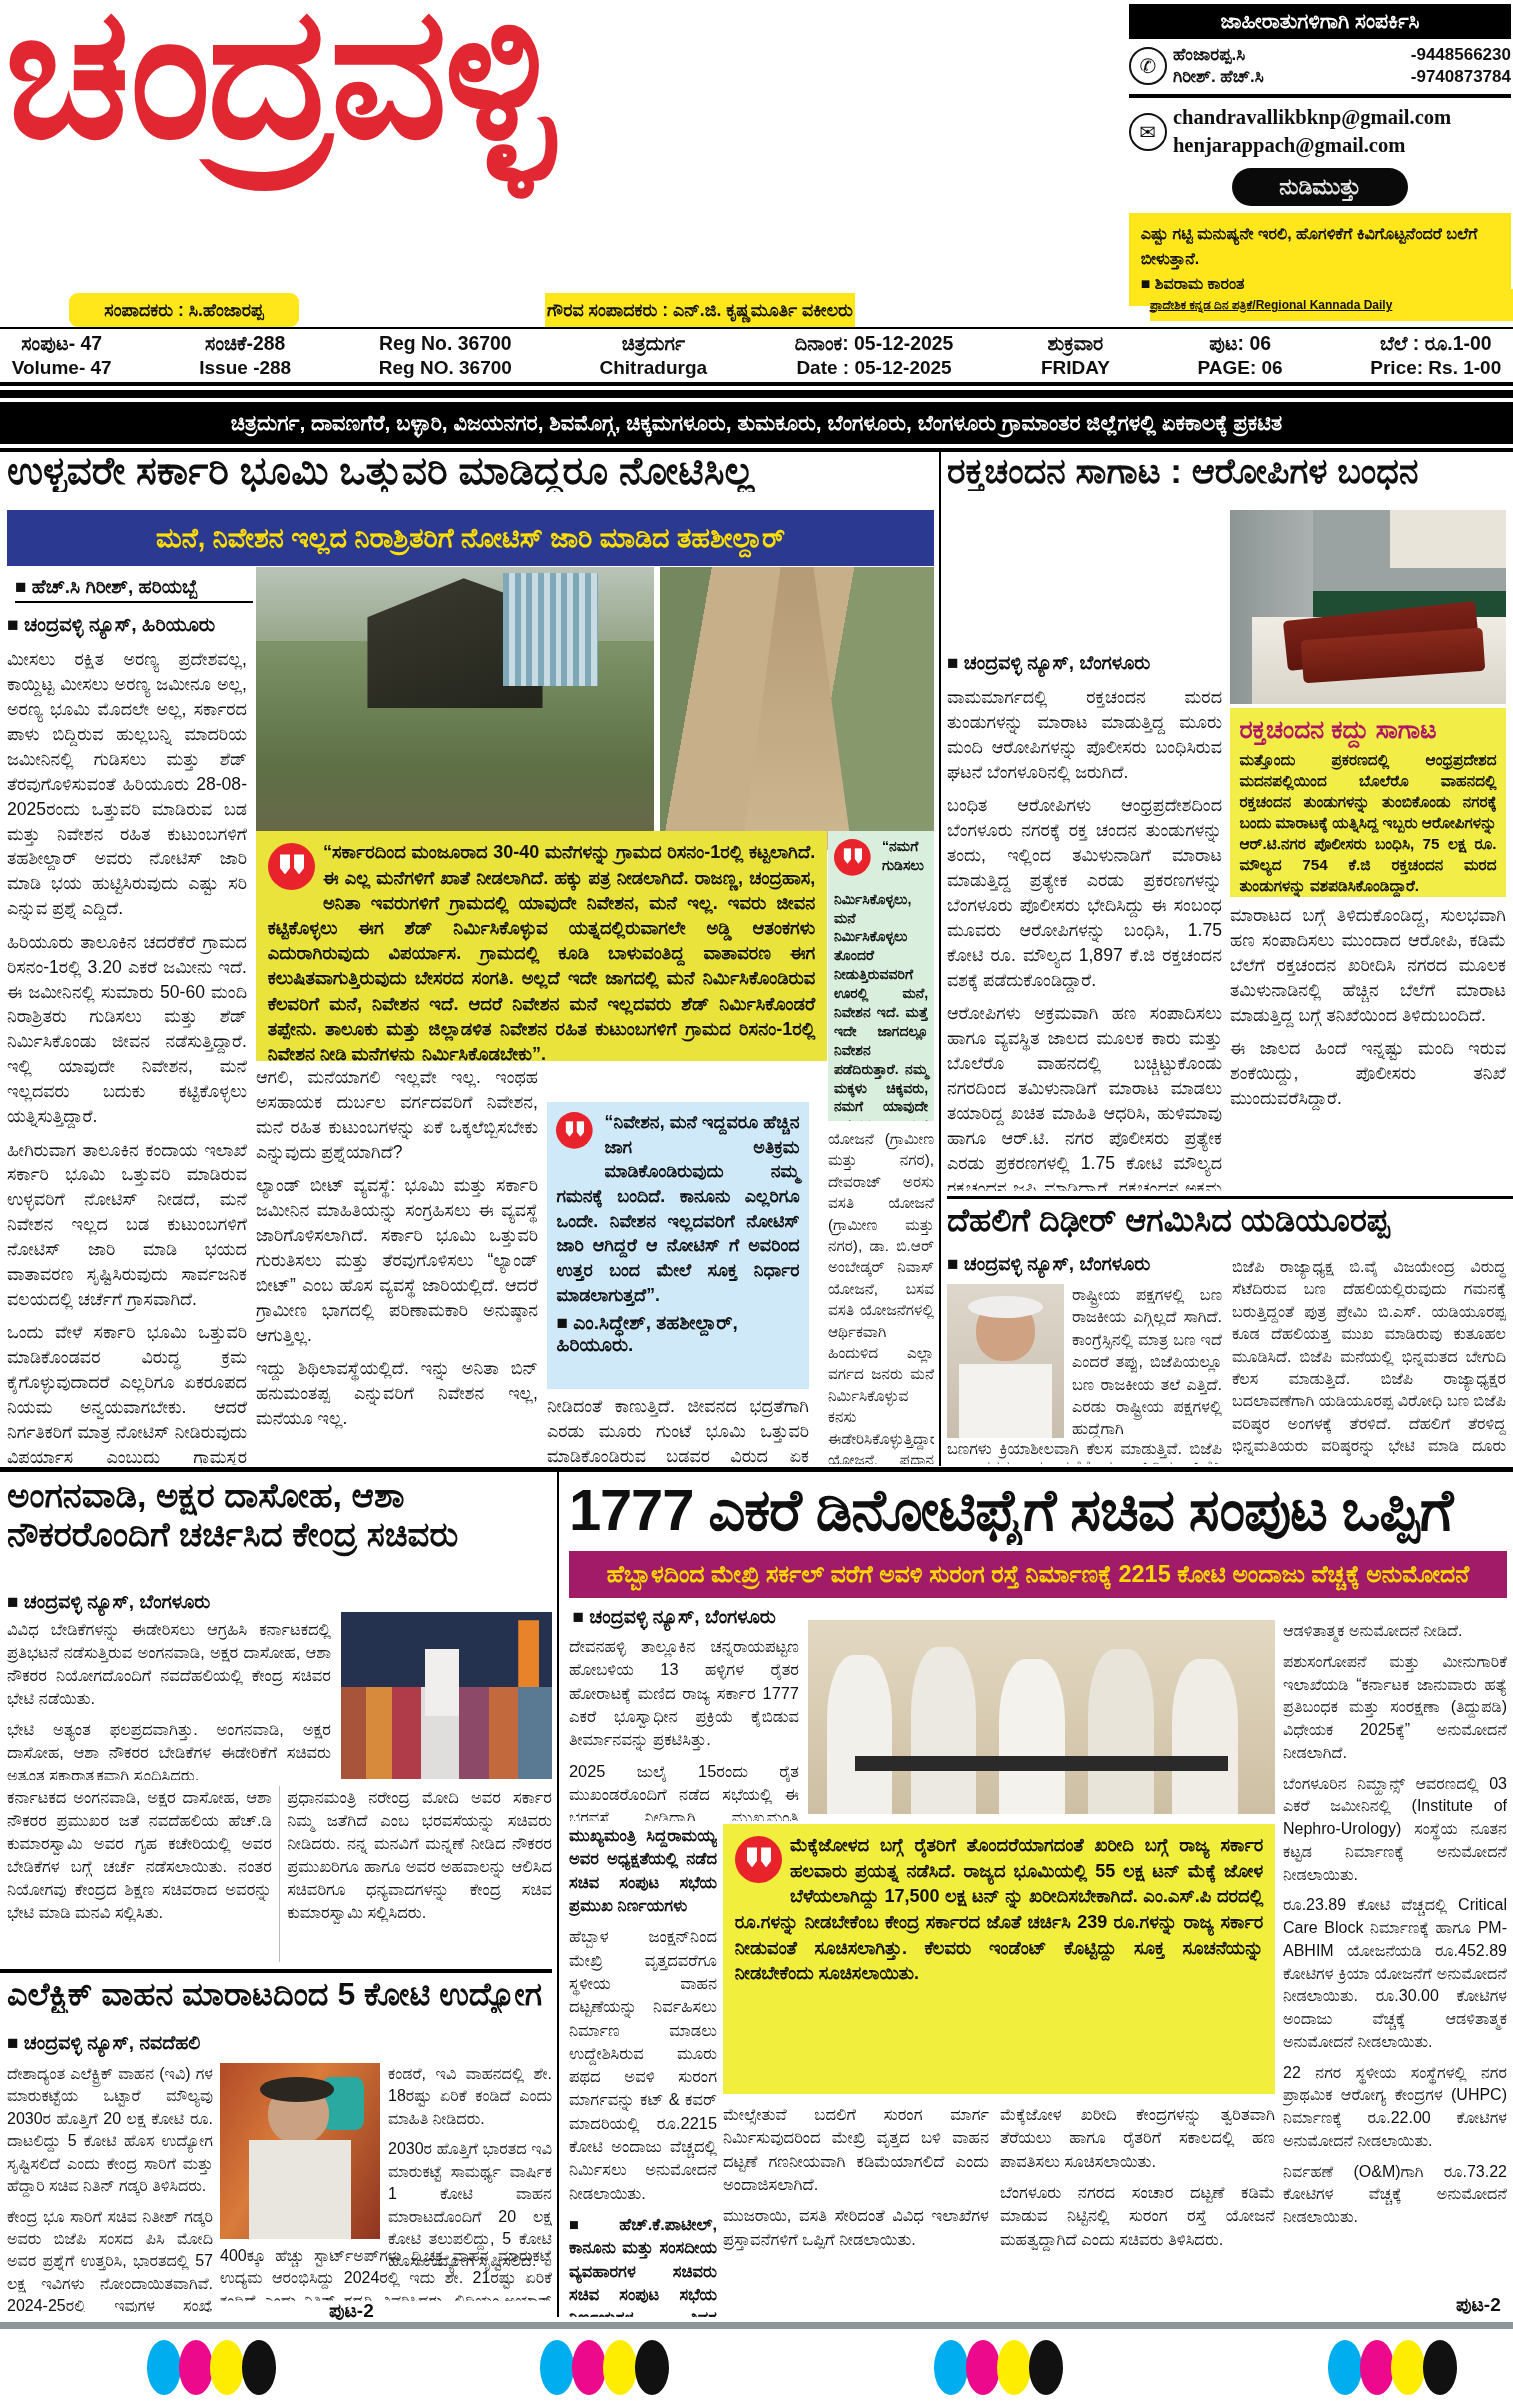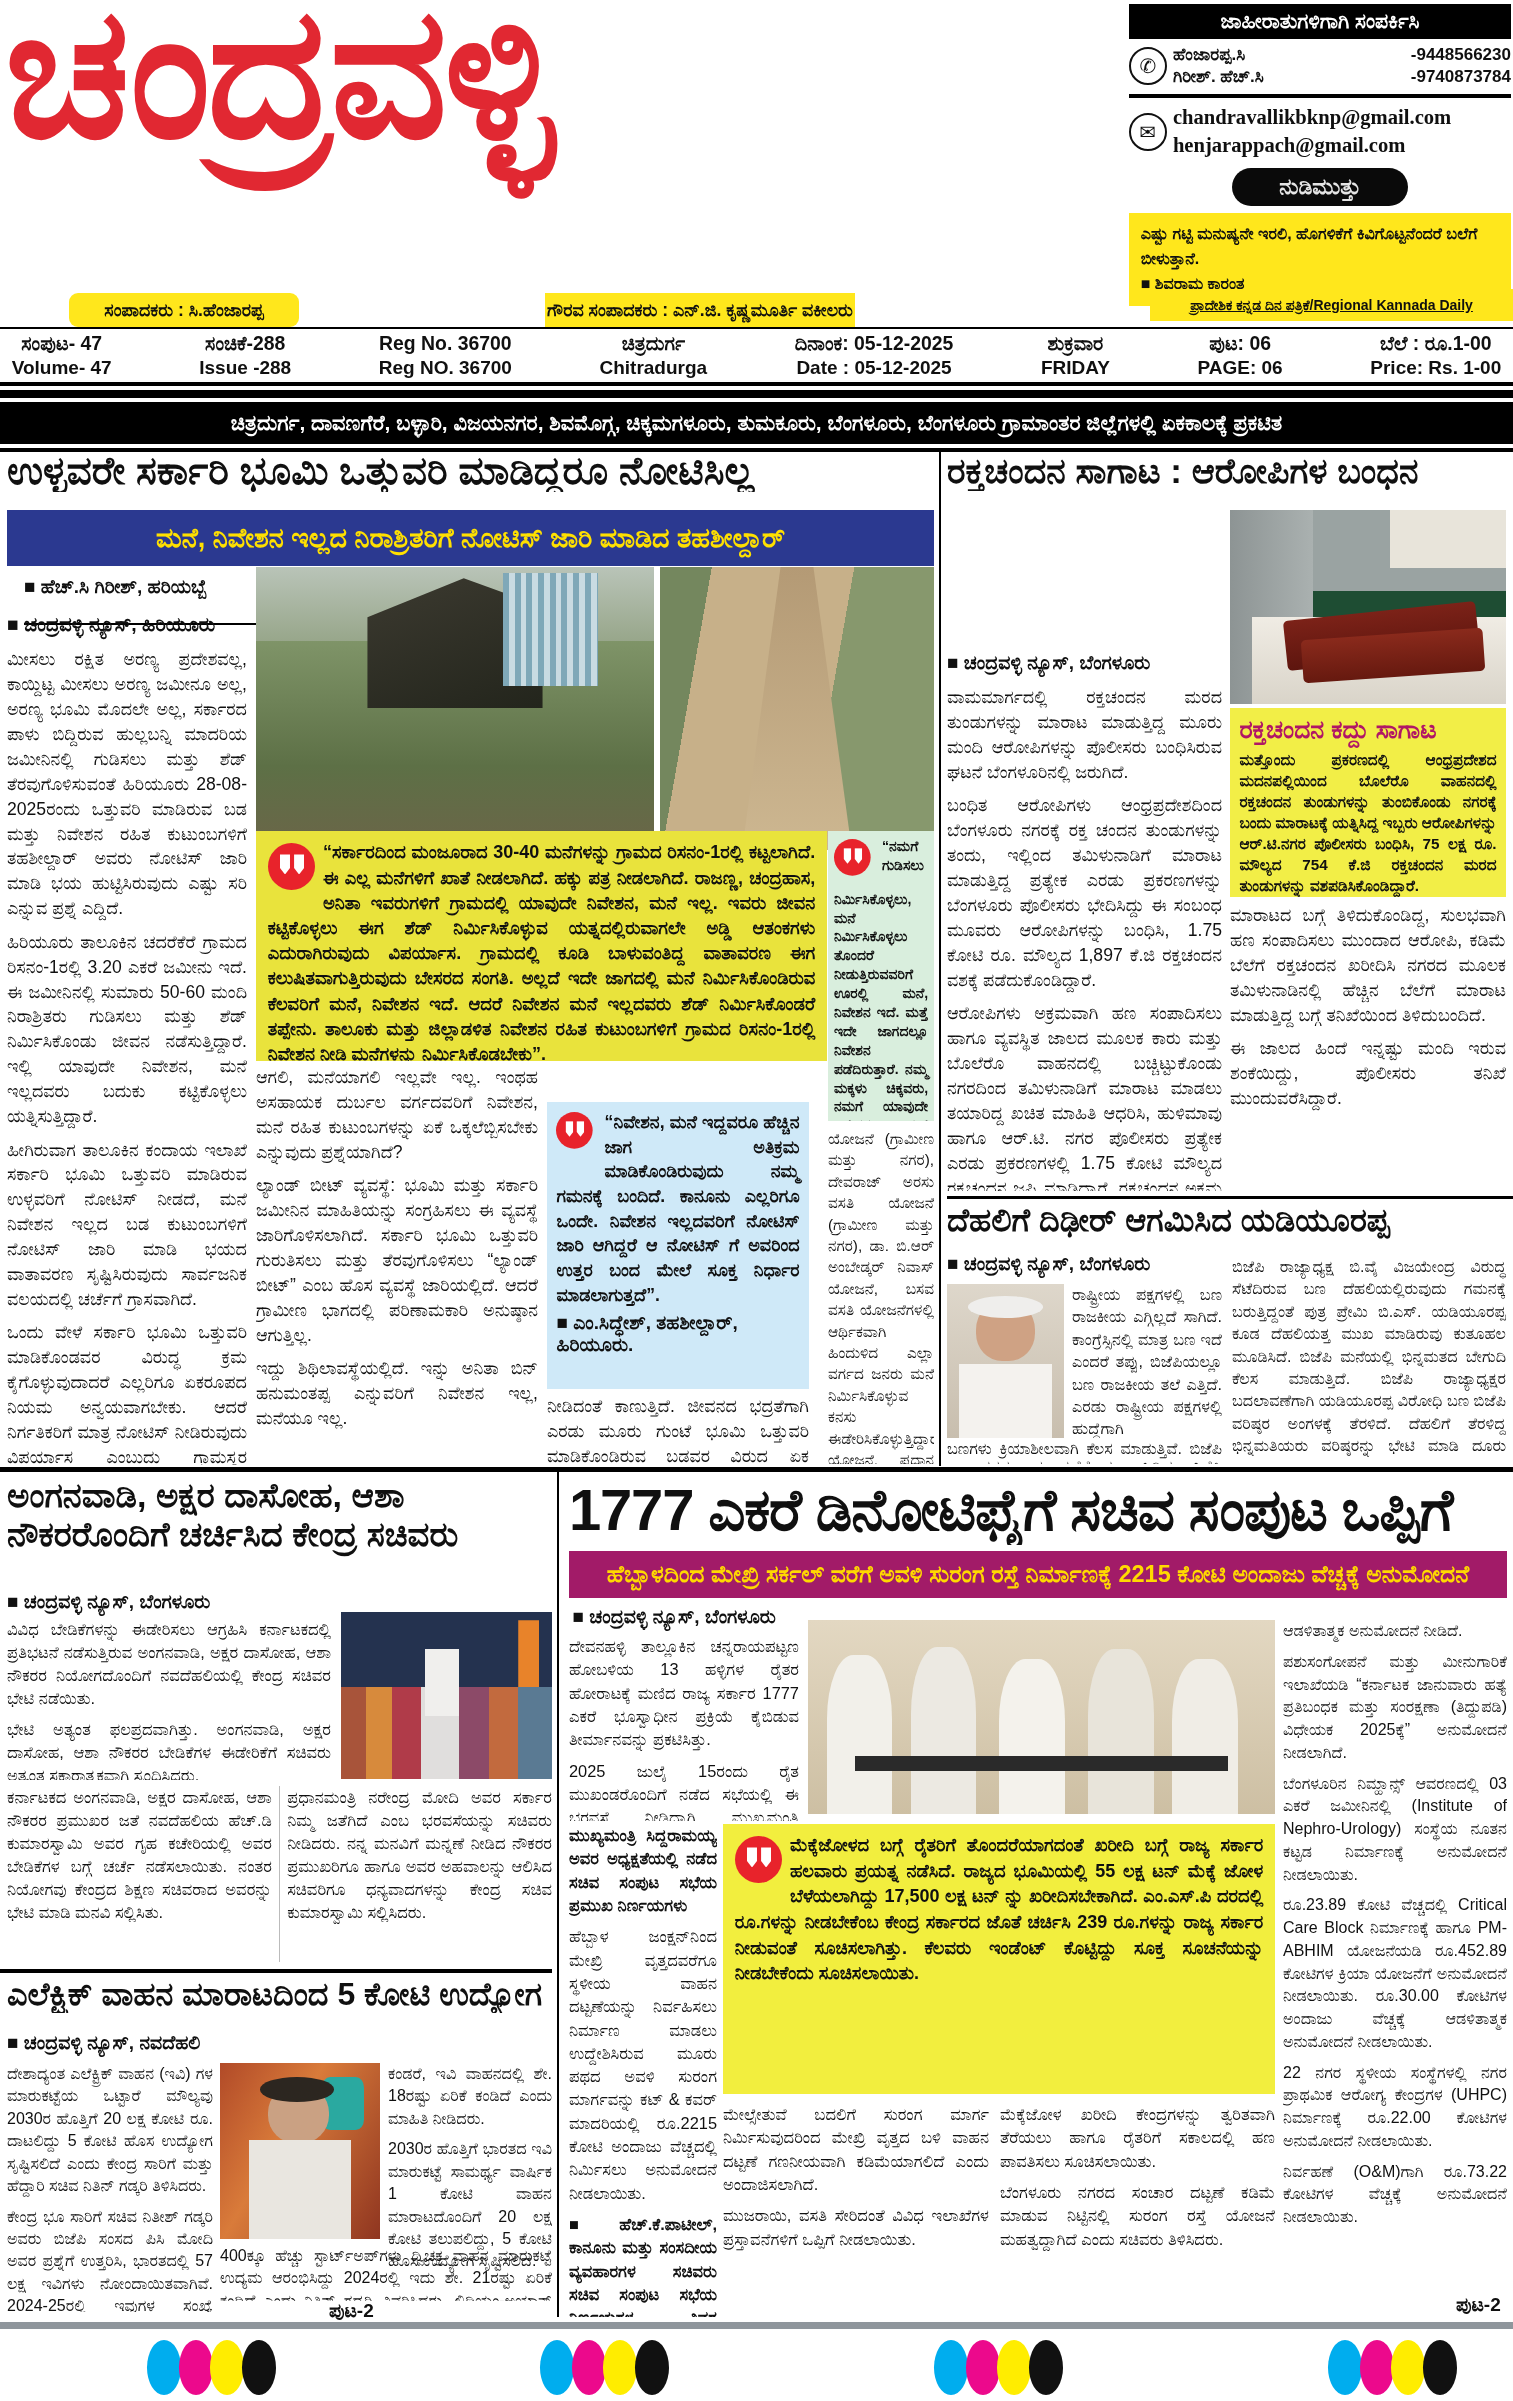--- a/index.html
+++ b/index.html
@@ -19,22 +19,22 @@
   .adbar{background:#000;color:#fff;font-weight:bold;font-size:20.6px;text-align:center;padding:5.9px 0;}
   .phw{display:flex;align-items:center;margin-top:4.7px;}
   .cicon{width:34px;height:34px;border:2.9px solid #111;border-radius:50%;flex:none;
          display:flex;align-items:center;justify-content:center;font-size:20px;margin-right:5.9px;}
   .prow{display:flex;justify-content:space-between;font-weight:bold;font-size:17px;line-height:1.3;}
   .hrl{height:4.1px;background:#000;margin:5.9px 0;}
   .em{font-family:"Liberation Serif","DejaVu Serif",serif;font-weight:bold;font-size:20.6px;line-height:1.35;}
   .pill{margin:8.2px auto 0;width:176px;background:#0a0a0a;color:#e5e5e5;font-size:22px;font-weight:bold;
         text-align:center;border-radius:19px;padding:5.9px 0;}
   .nudibox{margin-top:7px;background:#ffe71c;padding:9.4px 11.7px;font-size:16px;font-weight:700;line-height:1.55;}
-  .tagline{left:1150px;top:289px;width:363px;height:32px;background:#ffe71c;font-weight:bold;font-size:14px;
-           text-align:center;line-height:32px;text-decoration:underline;}
+  .tagline{left:1150px;top:289px;width:363px;height:32px;background:#ffe71c;font-weight:bold;font-size:12px;
+           line-height:32px;text-decoration:underline;}
   .edbox{top:293px;height:34px;background:#ffe71c;font-weight:bold;font-size:17.6px;text-align:center;line-height:34px;}
   
   .infobar{left:0;top:327px;width:1513px;height:59px;border-top:2.3px solid #000;border-bottom:4.7px solid #000;
            display:flex;justify-content:space-between;align-items:center;padding:0 11.7px;box-sizing:border-box;}
   .cell{text-align:center;font-weight:bold;}
   .cell .kn{font-size:19.4px;line-height:1.3;}
   .cell .en{font-size:19px;line-height:1.3;}
   .dbar1{left:0;top:390px;width:1513px;height:8.2px;background:#000;}
   .dmain{left:0;top:402px;width:1513px;height:42px;background:#000;color:#fff;font-weight:bold;font-size:21px;
          text-align:center;line-height:42px;white-space:nowrap;overflow:hidden;}
@@ -146,21 +146,21 @@
 
   <div class="vd abs" style="left:939px;top:451px;height:1015px;"></div>
   <div class="hd abs" style="left:947px;top:1196px;width:566px;height:2.9px;"></div>
   <div class="hd abs" style="left:0;top:1467px;width:1513px;height:4.7px;"></div>
   <div class="vd abs" style="left:557px;top:1472px;height:845px;"></div>
   <div class="hd abs" style="left:0;top:1969px;width:552px;height:3.5px;"></div>
 
   <div class="abs" style="left:7px;top:451px;width:927px;height:1014px;">
     <div class="abs navy" style="left:0;top:59px;width:927px;">ಮನೆ, ನಿವೇಶನ ಇಲ್ಲದ ನಿರಾಶ್ರಿತರಿಗೆ ನೋಟಿಸ್ ಜಾರಿ ಮಾಡಿದ ತಹಶೀಲ್ದಾರ್</div>
     <div class="abs h-main nowrap" style="left:0;top:0;width:927px;">ಉಳ್ಳವರೇ ಸರ್ಕಾರಿ ಭೂಮಿ ಒತ್ತುವರಿ ಮಾಡಿದ್ದರೂ ನೋಟಿಸಿಲ್ಲ</div>
-    <div class="abs byline" style="left:17px;top:125px;width:238px;border-bottom:2.3px solid #000;padding-bottom:25px;">■ ಹೆಚ್.ಸಿ ಗಿರೀಶ್, ಹರಿಯಬ್ಬೆ</div>
+    <div class="abs byline" style="left:8px;top:125px;width:238px;border-bottom:2.3px solid #000;padding-bottom:3px;">■ ಹೆಚ್.ಸಿ ಗಿರೀಶ್, ಹರಿಯಬ್ಬೆ</div>
     <div class="abs bt jt" style="left:0;top:160px;width:240px;height:854px;">
       <p class="byline" style="font-size:19.4px;">■ ಚಂದ್ರವಳ್ಳಿ ನ್ಯೂಸ್, ಹಿರಿಯೂರು</p>
       <p>ಮೀಸಲು ರಕ್ಷಿತ ಅರಣ್ಯ ಪ್ರದೇಶವಲ್ಲ, ಕಾಯ್ದಿಟ್ಟ ಮೀಸಲು ಅರಣ್ಯ ಜಮೀನೂ ಅಲ್ಲ, ಅರಣ್ಯ ಭೂಮಿ ಮೊದಲೇ ಅಲ್ಲ, ಸರ್ಕಾರದ ಪಾಳು ಬಿದ್ದಿರುವ ಹುಲ್ಲಬನ್ನಿ ಮಾದರಿಯ ಜಮೀನಿನಲ್ಲಿ ಗುಡಿಸಲು ಮತ್ತು ಶೆಡ್ ತೆರವುಗೊಳಿಸುವಂತೆ ಹಿರಿಯೂರು 28-08-2025ರಂದು ಒತ್ತುವರಿ ಮಾಡಿರುವ ಬಡ ಮತ್ತು ನಿವೇಶನ ರಹಿತ ಕುಟುಂಬಗಳಿಗೆ ತಹಶೀಲ್ದಾರ್ ಅವರು ನೋಟಿಸ್ ಜಾರಿ ಮಾಡಿ ಭಯ ಹುಟ್ಟಿಸಿರುವುದು ಎಷ್ಟು ಸರಿ ಎನ್ನುವ ಪ್ರಶ್ನೆ ಎದ್ದಿದೆ.</p>
       <p>ಹಿರಿಯೂರು ತಾಲೂಕಿನ ಚದರೆಕೆರೆ ಗ್ರಾಮದ ರಿಸನಂ-1ರಲ್ಲಿ 3.20 ಎಕರೆ ಜಮೀನು ಇದೆ. ಈ ಜಮೀನಿನಲ್ಲಿ ಸುಮಾರು 50-60 ಮಂದಿ ನಿರಾಶ್ರಿತರು ಗುಡಿಸಲು ಮತ್ತು ಶೆಡ್ ನಿರ್ಮಿಸಿಕೊಂಡು ಜೀವನ ನಡೆಸುತ್ತಿದ್ದಾರೆ. ಇಲ್ಲಿ ಯಾವುದೇ ನಿವೇಶನ, ಮನೆ ಇಲ್ಲದವರು ಬದುಕು ಕಟ್ಟಿಕೊಳ್ಳಲು ಯತ್ನಿಸುತ್ತಿದ್ದಾರೆ.</p>
       <p>ಹೀಗಿರುವಾಗ ತಾಲೂಕಿನ ಕಂದಾಯ ಇಲಾಖೆ ಸರ್ಕಾರಿ ಭೂಮಿ ಒತ್ತುವರಿ ಮಾಡಿರುವ ಉಳ್ಳವರಿಗೆ ನೋಟಿಸ್ ನೀಡದೆ, ಮನೆ ನಿವೇಶನ ಇಲ್ಲದ ಬಡ ಕುಟುಂಬಗಳಿಗೆ ನೋಟಿಸ್ ಜಾರಿ ಮಾಡಿ ಭಯದ ವಾತಾವರಣ ಸೃಷ್ಟಿಸಿರುವುದು ಸಾರ್ವಜನಿಕ ವಲಯದಲ್ಲಿ ಚರ್ಚೆಗೆ ಗ್ರಾಸವಾಗಿದೆ.</p>
       <p>ಒಂದು ವೇಳೆ ಸರ್ಕಾರಿ ಭೂಮಿ ಒತ್ತುವರಿ ಮಾಡಿಕೊಂಡವರ ವಿರುದ್ಧ ಕ್ರಮ ಕೈಗೊಳ್ಳುವುದಾದರೆ ಎಲ್ಲರಿಗೂ ಏಕರೂಪದ ನಿಯಮ ಅನ್ವಯವಾಗಬೇಕು. ಆದರೆ ನಿರ್ಗತಿಕರಿಗೆ ಮಾತ್ರ ನೋಟಿಸ್ ನೀಡಿರುವುದು ವಿಪರ್ಯಾಸ ಎಂಬುದು ಗ್ರಾಮಸ್ಥರ ಆರೋಪ.</p>
     </div>
 
     <div class="ph" style="left:249px;top:116px;width:398px;height:283px;">
       <div class="blob" style="left:0;top:0;width:100%;height:30%;background:linear-gradient(180deg,#b9c4b8,#93a284);"></div>

